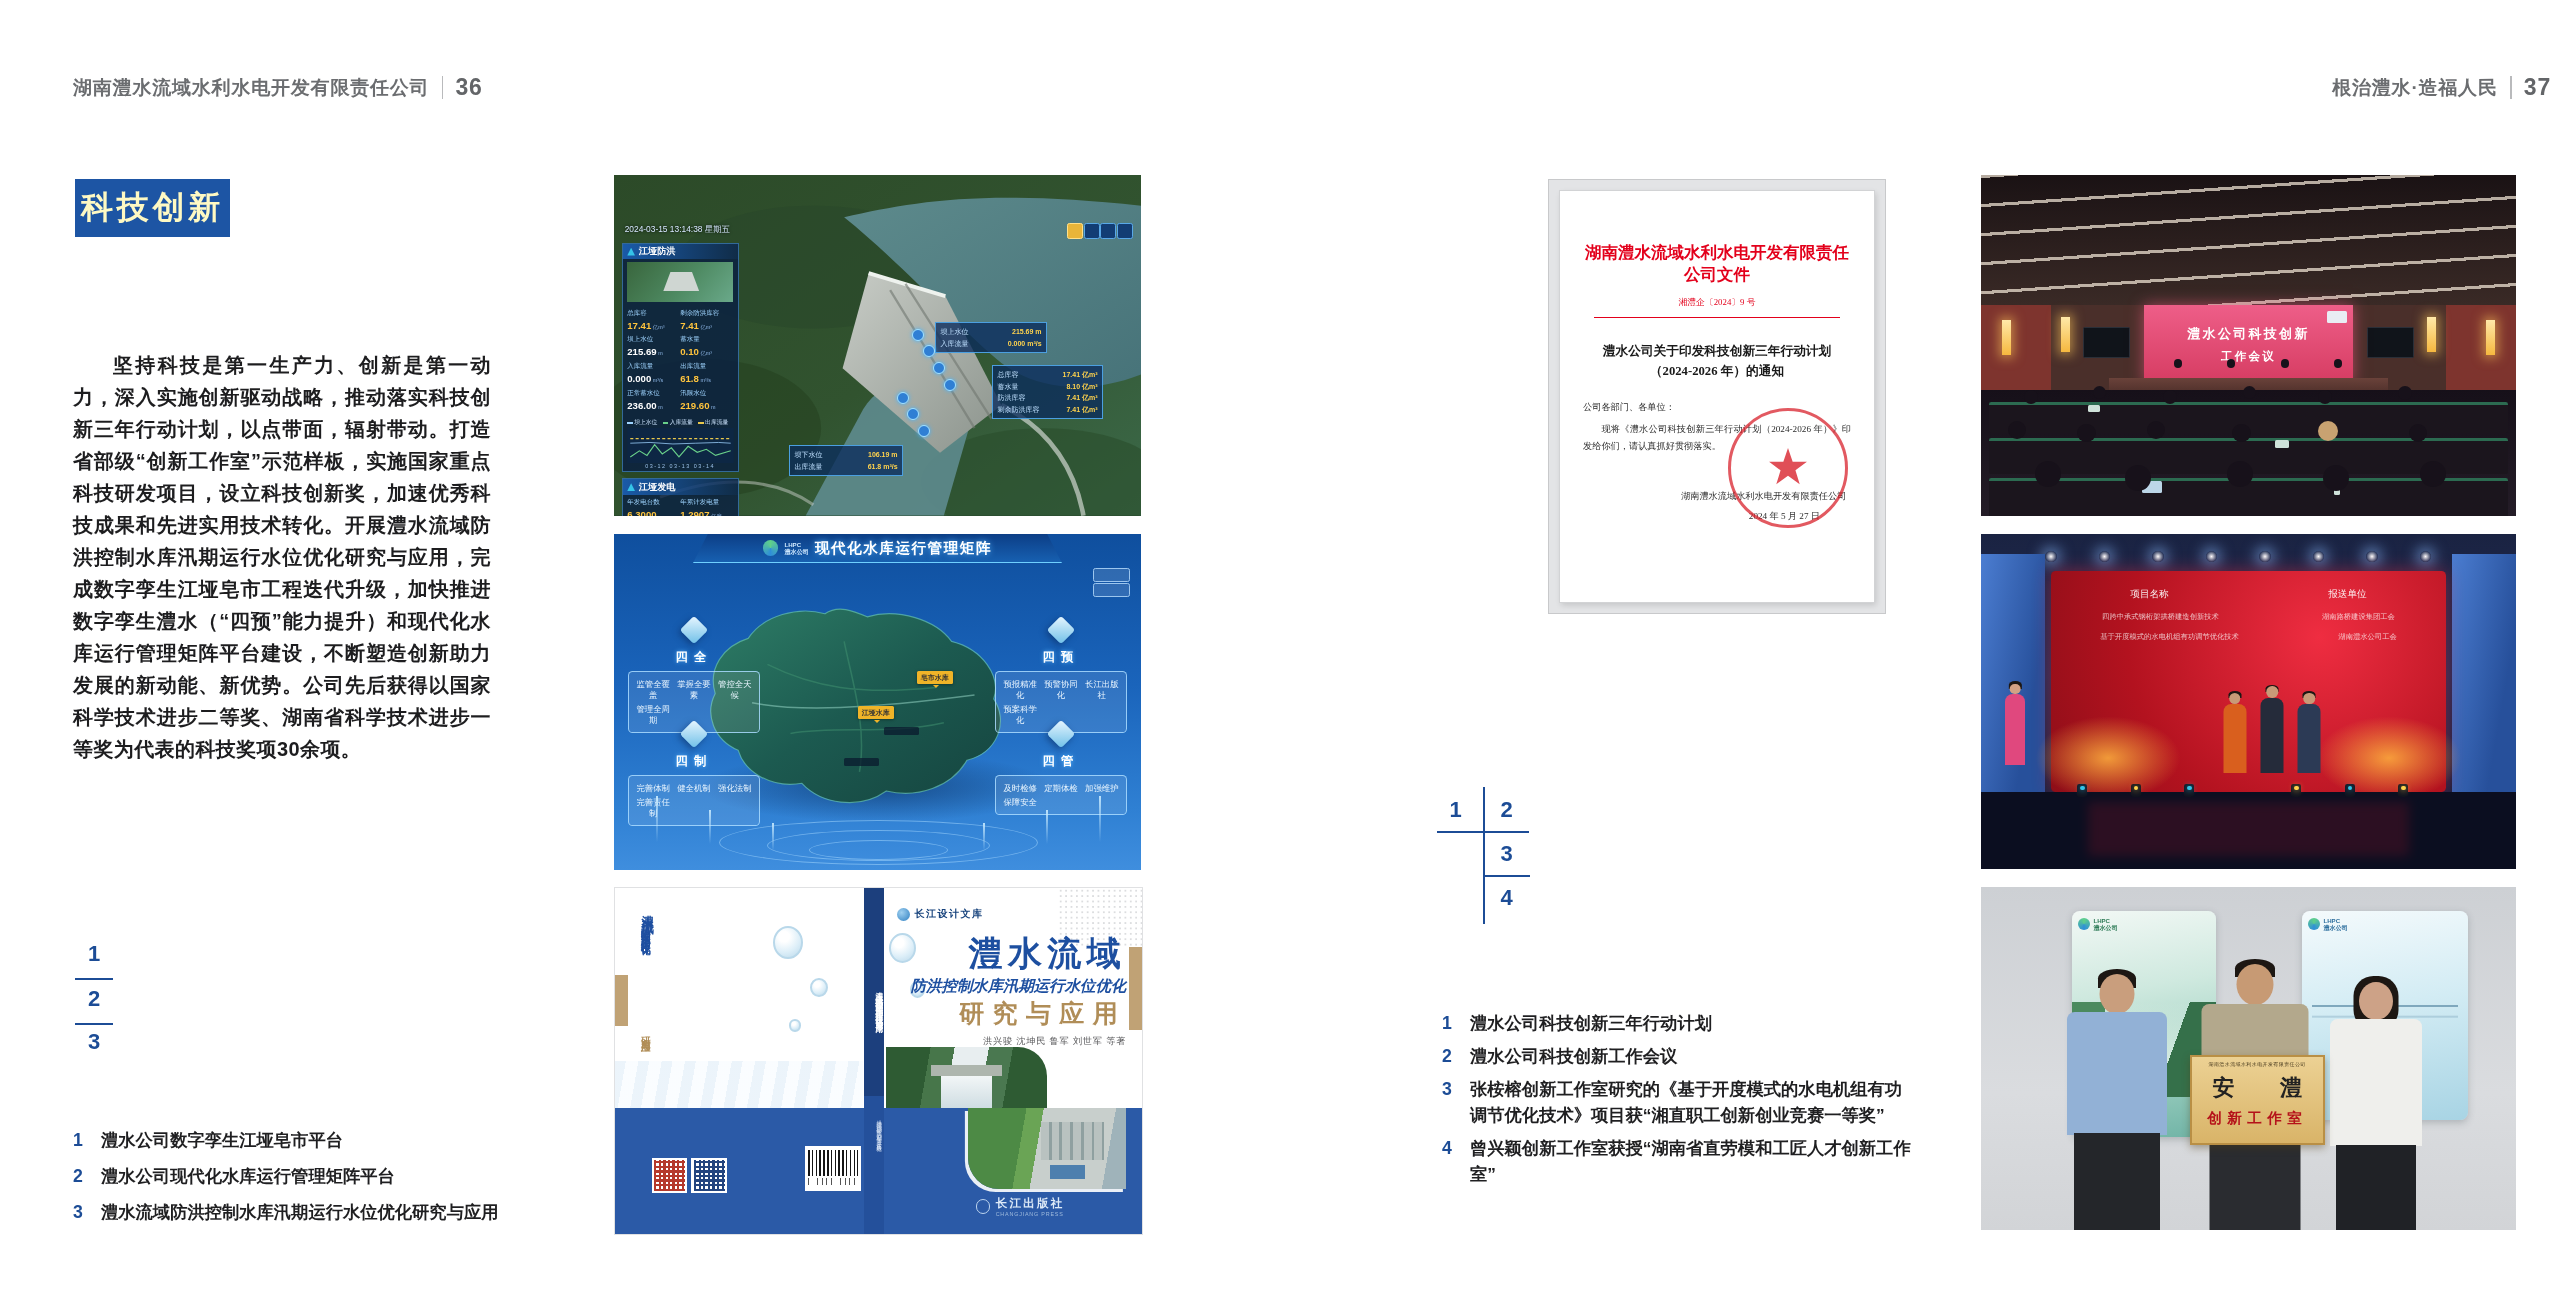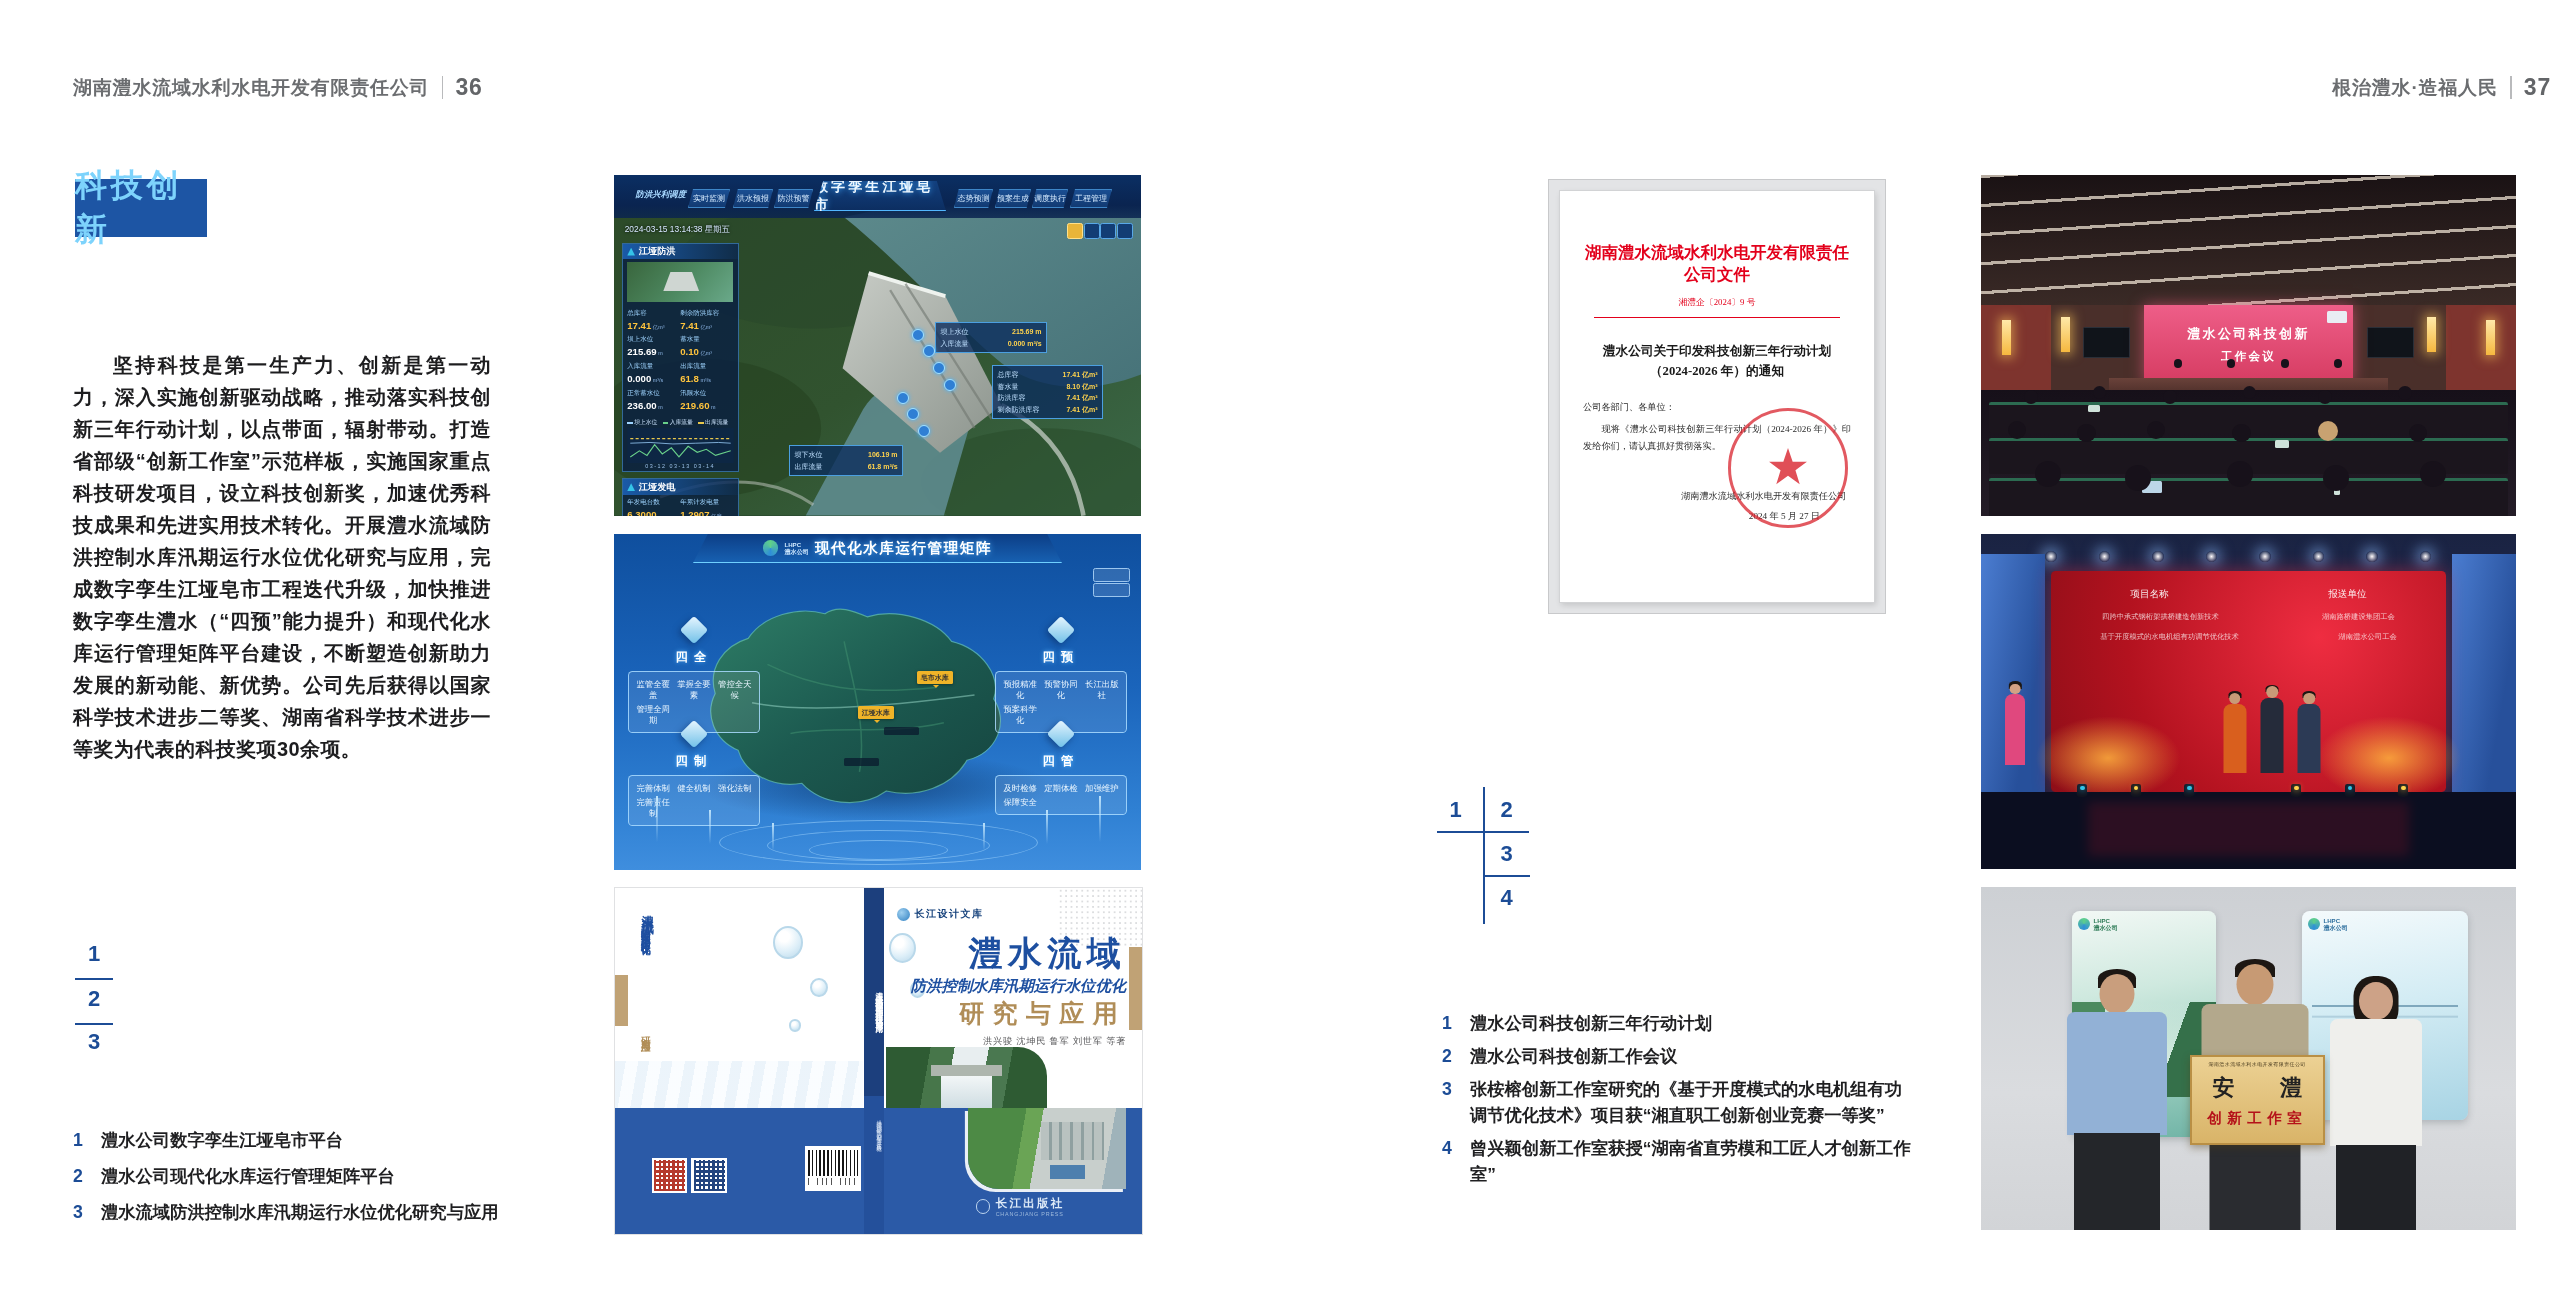--- a/index.html
+++ b/index.html
@@ -5,21 +5,21 @@
   html,body{margin:0;padding:0;background:#ffffff;}
   body{font-family:"Liberation Sans","DejaVu Sans",sans-serif;}
   #canvas{position:relative;width:2576px;height:1306px;background:#fff;overflow:hidden;padding-left:48px;}
 
   
   .hdr{position:absolute;top:74px;font-size:19px;font-weight:bold;color:#6b6d70;letter-spacing:0.8px;display:flex;align-items:center;gap:12.3px;}
   .hdr .pg{font-size:23px;font-weight:bold;color:#636568;}
   .hdr .sep{display:inline-block;width:1.5px;height:23px;background:#b9babc;}
 
   
-  .title-box{position:absolute;left:75px;top:179px;width:132px;height:58px;background:#1d55a4;color:#7dd3fc;
+  .title-box{position:absolute;left:75px;top:179px;width:155px;height:58px;background:#1d55a4;color:#fef9c3;
     display:flex;align-items:center;justify-content:center;font-size:32px;font-weight:bold;letter-spacing:3.8px;}
   .body-par{position:absolute;left:73px;top:329px;width:418px;font-size:20px;line-height:32px;color:#1d1d1f;
     font-weight:600;text-align:justify;text-indent:2em;letter-spacing:0.4px;}
 
   .fi-num{position:absolute;width:40px;text-align:center;font-size:22px;font-weight:bold;color:#1c4c96;}
   .fi-line{position:absolute;height:1.5px;background:#1c4c96;}
 
   .cap-list{position:absolute;}
   .cap-item{display:flex;margin-bottom:10px;align-items:flex-start;}
   .cap-item .n{color:#1c4c96;font-weight:bold;font-size:17.7px;line-height:26px;width:28px;flex:0 0 28px;}
@@ -270,31 +270,20 @@
       <ellipse cx="260" cy="120" rx="180" ry="80" fill="#27462a" opacity=".5"></ellipse>
       <path d="M300,55 C390,35 480,18 687,40 L687,260 C610,290 545,275 505,245 C455,205 375,115 300,55 Z" fill="url(#gL)"></path>
       <path d="M250,444 L325,305 C345,272 382,262 420,282 L468,312 L430,444 Z" fill="#5d8a8c" opacity=".92"></path>
       <path d="M332,128 L432,158 L505,300 L425,362 L298,252 Z" fill="url(#gD)"></path>
       <path d="M332,128 L432,158" stroke="#eef2ee" stroke-width="5" fill="none"></path>
       <path d="M360,150 L470,330 M380,142 L492,318" stroke="#6f776f" stroke-width="3" fill="none" opacity=".6"></path>
       <path d="M505,300 C565,330 600,380 612,444" stroke="#cfd6cf" stroke-width="6" fill="none" opacity=".7"></path>
       <path d="M60,420 C140,390 210,395 260,430" stroke="#c7cec7" stroke-width="4" fill="none" opacity=".5"></path>
     </svg>
 
-    <div class="dash-top">
-      <div class="d-menu">防洪兴利调度</div>
-      <div class="d-tab" style="left:74px;width:40px;">实时监测</div>
-      <div class="d-tab" style="left:119px;width:38px;">洪水预报</div>
-      <div class="d-tab" style="left:160px;width:37px;">防洪预警</div>
-      <div class="d-plate">数字孪生江垭皂市</div>
-      <div class="d-tab" style="left:340px;width:37px;">态势预测</div>
-      <div class="d-tab" style="left:381px;width:34px;">预案生成</div>
-      <div class="d-tab" style="left:418px;width:34px;">调度执行</div>
-      <div class="d-tab" style="left:456px;width:40px;">工程管理</div>
-    </div>
     <div class="d-time">2024-03-15 13:14:38 星期五</div>
     <span class="d-ico y" style="right:58px;"></span>
     <span class="d-ico" style="right:41px;"></span>
     <span class="d-ico" style="right:24.6px;"></span>
     <span class="d-ico" style="right:7.7px;"></span>
 
     <div class="d-side">
       <div class="ds-panel">
         <div class="ds-head">
             <i></i>

